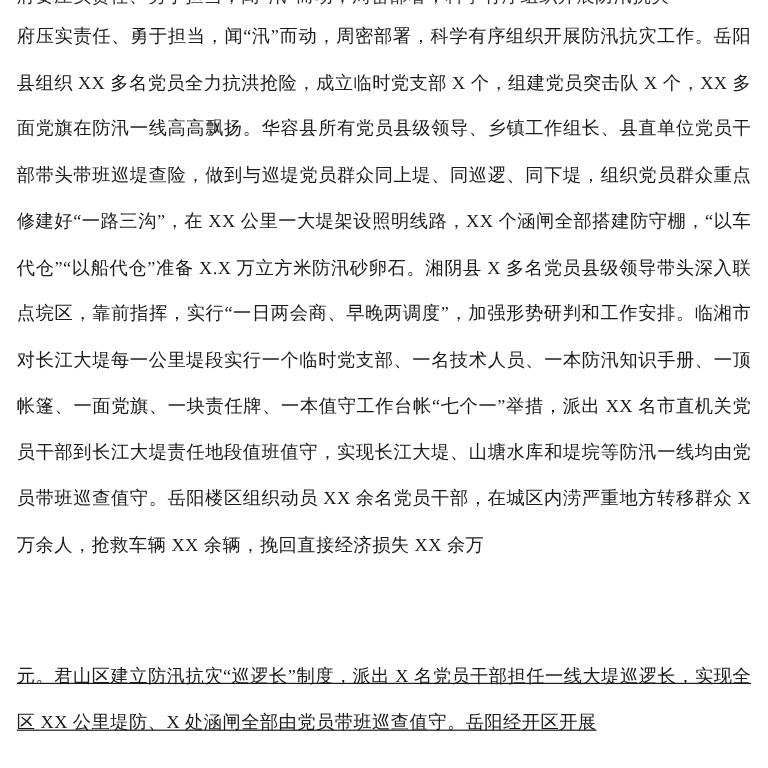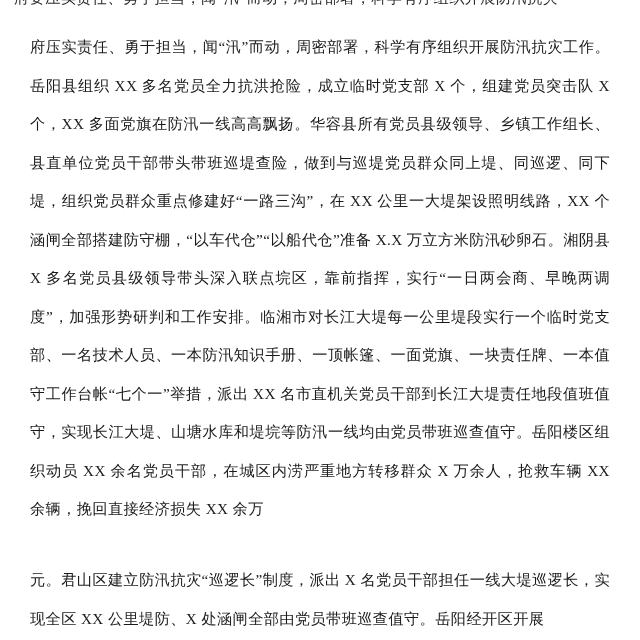--- a/index.html
+++ b/index.html
@@ -23,21 +23,21 @@
   }
   .doc-body {
     color: #1a1a1a;
     font-size: 15.2px;
     line-height: 38.5px;
     text-align: justify;
     text-justify: inter-ideograph;
     letter-spacing: 0.4px;
   }
   .para {
-    margin: 16px;
+    margin: 0;
     text-indent: 0;
   }
   .clipped-top {
     position: absolute;
     top: 0;
     left: 14px;
     right: 14px;
     height: 14px;
     overflow: hidden;
     color: #2a2a2a;
@@ -55,20 +55,21 @@
     position: absolute;
     top: 12px;
     left: 14px;
     right: 14px;
   }
   .block-second {
     position: absolute;
     top: 545px;
     left: 14px;
     right: 14px;
+    text-decoration: underline;
   }
   .block-bottom {
     position: absolute;
     top: 620px;
     left: 14px;
     right: 14px;
     height: 20px;
     overflow: hidden;
   }
   .block-bottom .para {

